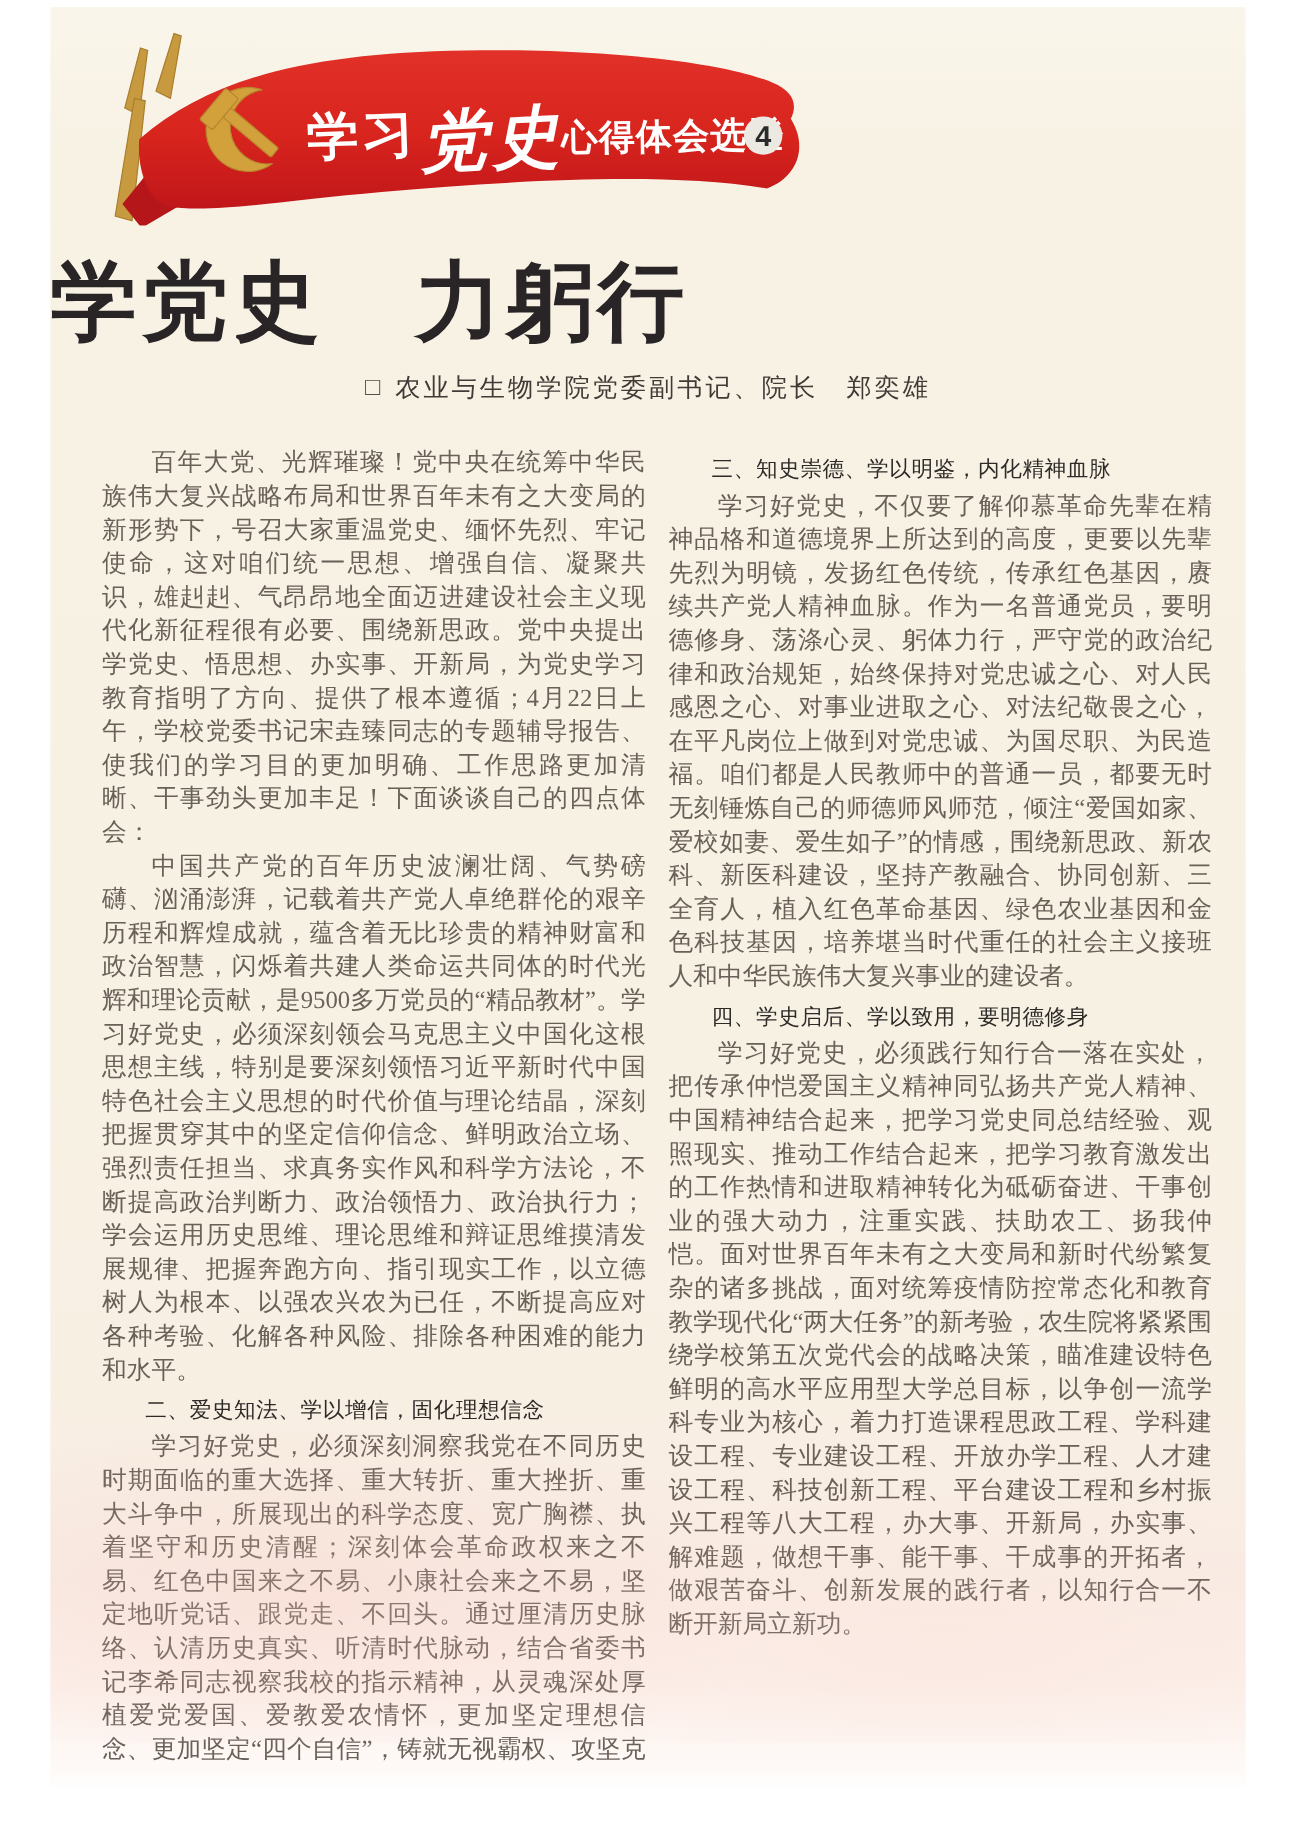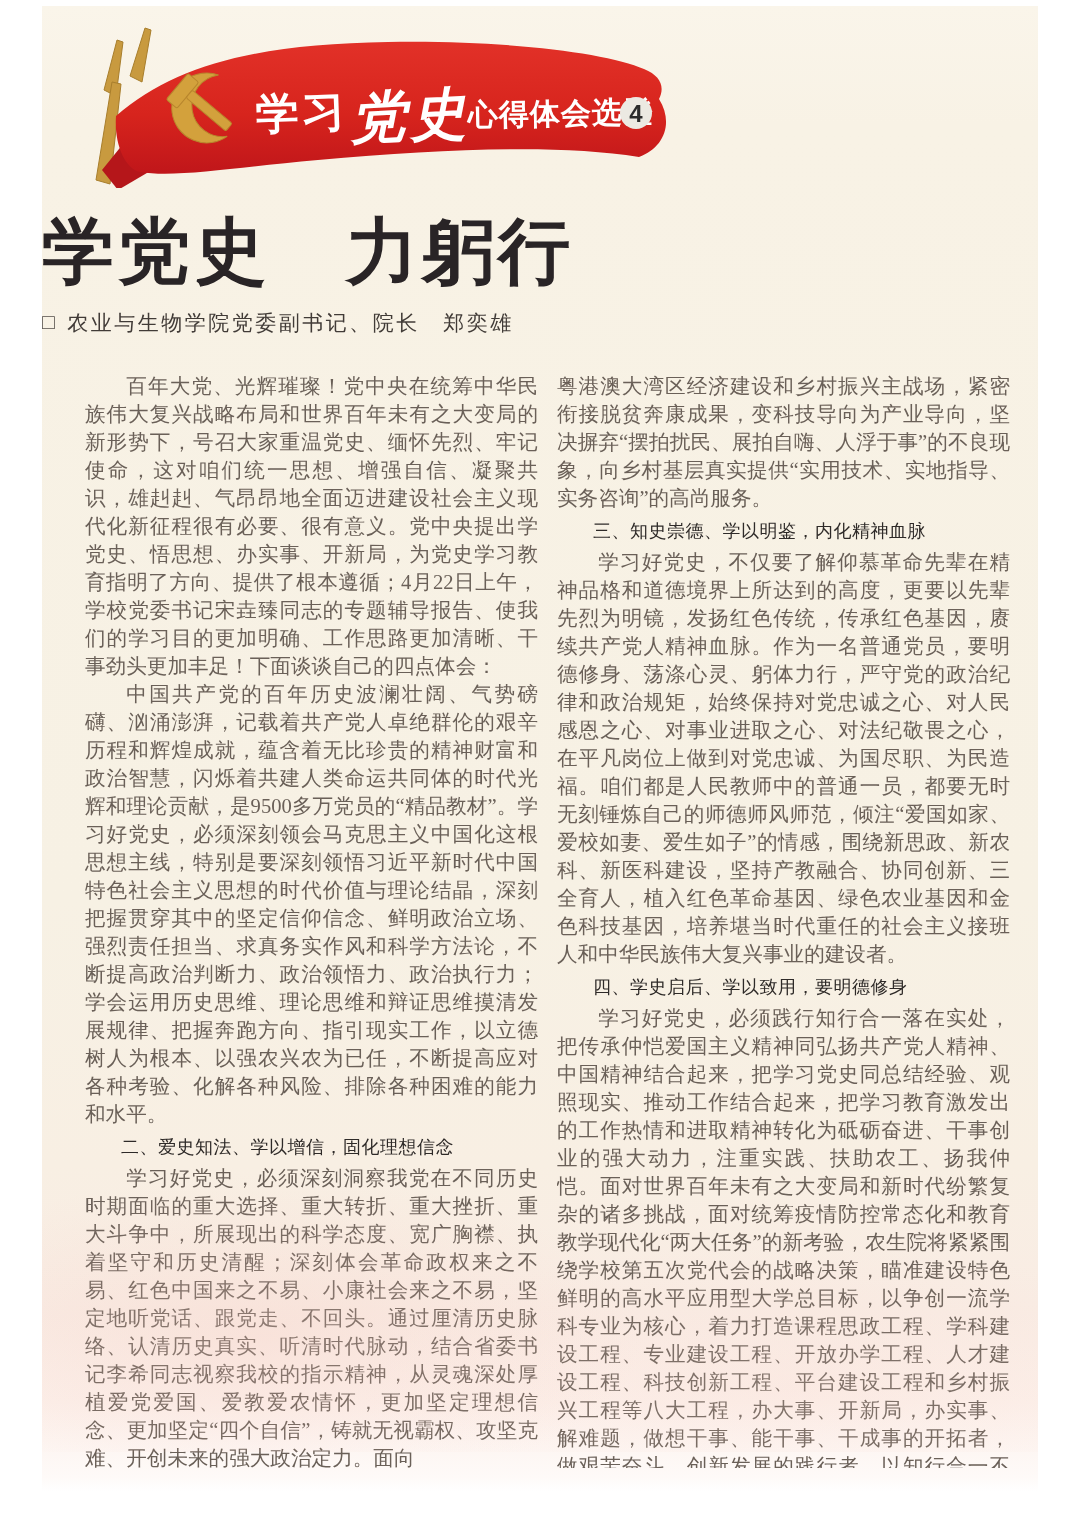--- a/index.html
+++ b/index.html
@@ -24,21 +24,21 @@
   .banner-wrap{position:absolute;left:48px;top:14px;width:584px;height:168px;}
   .article-title{
     position:absolute;left:0;top:198px;width:100%;margin:0;
     font-family:"Liberation Serif", serif;
     font-weight:bold;font-size:72px;letter-spacing:4px;
     color:#29242
 6;color:#292426;
   }
   .byline{
     position:absolute;left:0;top:303px;width:100%;
-    font-size:21px;letter-spacing:2.5px;color:#413b37;
+    text-align:center;font-size:21px;letter-spacing:2.5px;color:#413b37;
   }
   .byline .marker{display:inline-block;margin-right:10px;transform:translateY(-1px);color:#55504b;}
   .col{
     position:absolute;top:366px;width:453px;height:1096px;
     font-size:20.6px;line-height:28px;color:#6a6058;
     text-align:justify;text-justify:inter-ideograph;overflow:hidden;
   }
   .col-left{left:43px;}
   .col-right{left:515px;}
   .col p{margin:0;}
@@ -101,27 +101,26 @@
     </svg>
   </div>
 
   <h1 class="article-title">学党史　力躬行</h1>
 
   <div class="byline">
     <span class="marker">□</span><span>农业与生物学院党委副书记、院长　郑奕雄</span>
   </div>
 
   <div class="col col-left">
-    <p class="para indent">百年大党、光辉璀璨！党中央在统筹中华民族伟大复兴战略布局和世界百年未有之大变局的新形势下，号召大家重温党史、缅怀先烈、牢记使命，这对咱们统一思想、增强自信、凝聚共识，雄赳赳、气昂昂地全面迈进建设社会主义现代化新征程很有必要、很有意义。党中央提出学党史、悟思想、办实事、开新局，为党史学习教育指明了方向、提供了根本遵循；4月22日上午，学校党委书记宋垚臻同志的专题辅导报告、使我们的学习目的更加明确、工作思路更加清晰、干事劲头更加丰足！下面谈谈自己的四点体会：</p>
+    <p class="para indent">百年大党、光辉璀璨！党中央在统筹中华民族伟大复兴战略布局和世界百年未有之大变局的新形势下，号召大家重温党史、缅怀先烈、牢记使命，这对咱们统一思想、增强自信、凝聚共识，雄赳赳、气昂昂地全面迈进建设社会主义现代化新征程很有必要、围绕新思政。党中央提出学党史、悟思想、办实事、开新局，为党史学习教育指明了方向、提供了根本遵循；4月22日上午，学校党委书记宋垚臻同志的专题辅导报告、使我们的学习目的更加明确、工作思路更加清晰、干事劲头更加丰足！下面谈谈自己的四点体会：</p>
     <p class="para indent">中国共产党的百年历史波澜壮阔、气势磅礴、汹涌澎湃，记载着共产党人卓绝群伦的艰辛历程和辉煌成就，蕴含着无比珍贵的精神财富和政治智慧，闪烁着共建人类命运共同体的时代光辉和理论贡献，是9500多万党员的“精品教材”。学习好党史，必须深刻领会马克思主义中国化这根思想主线，特别是要深刻领悟习近平新时代中国特色社会主义思想的时代价值与理论结晶，深刻把握贯穿其中的坚定信仰信念、鲜明政治立场、强烈责任担当、求真务实作风和科学方法论，不断提高政治判断力、政治领悟力、政治执行力；学会运用历史思维、理论思维和辩证思维摸清发展规律、把握奔跑方向、指引现实工作，以立德树人为根本、以强农兴农为已任，不断提高应对各种考验、化解各种风险、排除各种困难的能力和水平。</p>
     <h3 class="sec">二、爱史知法、学以增信，固化理想信念</h3>
     <p class="para indent">学习好党史，必须深刻洞察我党在不同历史时期面临的重大选择、重大转折、重大挫折、重大斗争中，所展现出的科学态度、宽广胸襟、执着坚守和历史清醒；深刻体会革命政权来之不易、红色中国来之不易、小康社会来之不易，坚定地听党话、跟党走、不回头。通过厘清历史脉络、认清历史真实、听清时代脉动，结合省委书记李希同志视察我校的指示精神，从灵魂深处厚植爱党爱国、爱教爱农情怀，更加坚定理想信念、更加坚定“四个自信”，铸就无视霸权、攻坚克难、开创未来的强大政治定力。面向</p>
   </div>
 
   <div class="col col-right">
-    <p class="para">粤港澳大湾区经济建设和乡村振兴主战场，紧密衔接脱贫奔康成果，变科技导向为产业导向，坚决摒弃“摆拍扰民、展拍自嗨、人浮于事”的不良现象，向乡村基层真实提供“实用技术、实地指导、实务咨询”的高尚服务。</p>
     <h3 class="sec">三、知史崇德、学以明鉴，内化精神血脉</h3>
     <p class="para indent">学习好党史，不仅要了解仰慕革命先辈在精神品格和道德境界上所达到的高度，更要以先辈先烈为明镜，发扬红色传统，传承红色基因，赓续共产党人精神血脉。作为一名普通党员，要明德修身、荡涤心灵、躬体力行，严守党的政治纪律和政治规矩，始终保持对党忠诚之心、对人民感恩之心、对事业进取之心、对法纪敬畏之心，在平凡岗位上做到对党忠诚、为国尽职、为民造福。咱们都是人民教师中的普通一员，都要无时无刻锤炼自己的师德师风师范，倾注“爱国如家、爱校如妻、爱生如子”的情感，围绕新思政、新农科、新医科建设，坚持产教融合、协同创新、三全育人，植入红色革命基因、绿色农业基因和金色科技基因，培养堪当时代重任的社会主义接班人和中华民族伟大复兴事业的建设者。</p>
     <h3 class="sec">四、学史启后、学以致用，要明德修身</h3>
     <p class="para indent">学习好党史，必须践行知行合一落在实处，把传承仲恺爱国主义精神同弘扬共产党人精神、中国精神结合起来，把学习党史同总结经验、观照现实、推动工作结合起来，把学习教育激发出的工作热情和进取精神转化为砥砺奋进、干事创业的强大动力，注重实践、扶助农工、扬我仲恺。面对世界百年未有之大变局和新时代纷繁复杂的诸多挑战，面对统筹疫情防控常态化和教育教学现代化“两大任务”的新考验，农生院将紧紧围绕学校第五次党代会的战略决策，瞄准建设特色鲜明的高水平应用型大学总目标，以争创一流学科专业为核心，着力打造课程思政工程、学科建设工程、专业建设工程、开放办学工程、人才建设工程、科技创新工程、平台建设工程和乡村振兴工程等八大工程，办大事、开新局，办实事、解难题，做想干事、能干事、干成事的开拓者，做艰苦奋斗、创新发展的践行者，以知行合一不断开新局立新功。</p>
   </div>
 
 </div>
 
 </body></html>

